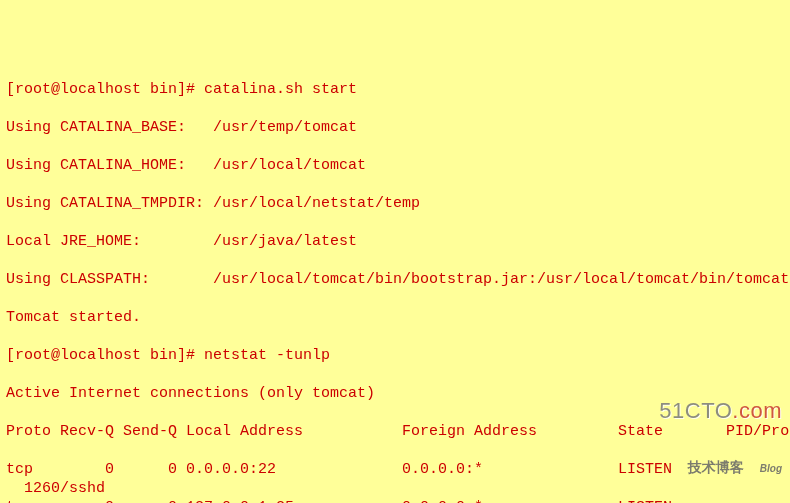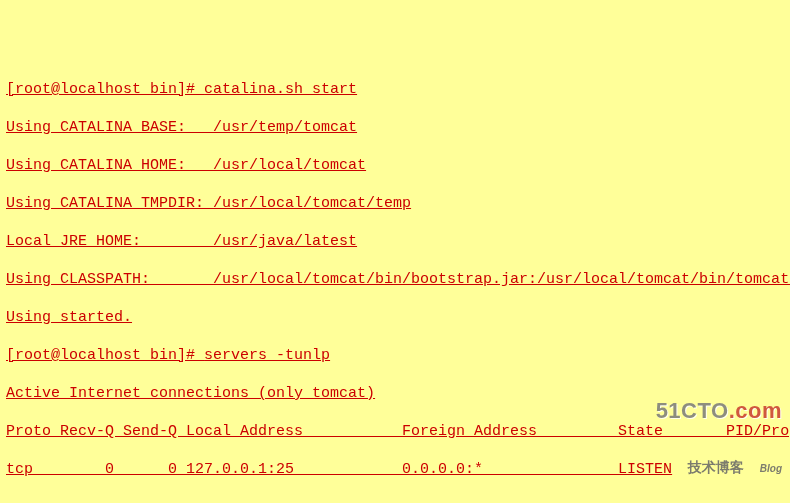--- a/index.html
+++ b/index.html
@@ -9,62 +9,62 @@
       background: #ffff99;
       font-family: 'Courier New', monospace;
       font-size: 15px;
       line-height: 19px;
       color: #cc0000;
       padding: 4px 6px;
       position: relative;
       overflow: hidden;
       white-space: pre;
     }
-    .line { white-space: pre; text-decoration: underline; }
+    .line { white-space: pre; }
     .watermark {
       position: absolute;
       right: 8px;
       bottom: 6px;
       text-align: right;
       font-family: Arial, sans-serif;
       color: #888;
       opacity: 0.85;
       pointer-events: none;
     }
     .wm-top {
       font-size: 22px;
-      font-weight: bold;
+      font-weight: normal;
       letter-spacing: 0.5px;
       color: #7a7a7a;
       text-shadow: 1px 1px 0 #fff;
     }
     .wm-top .red { color: #c83b2e; }
     .wm-bottom {
       font-size: 14px;
       color: #666;
       font-weight: bold;
     }
     .wm-bottom .blog { font-size: 10px; font-style: italic; margin-left: 4px; padding-left: 12px; }
   </style>
 </head>
 <body>
 
 
 
 <div class="line"><span>[root@localhost bin]# </span><span>catalina.sh start</span></div>
 <div class="line">Using CATALINA_BASE:   /usr/temp/tomcat</div>
 <div class="line">Using CATALINA_HOME:   /usr/local/tomcat</div>
-<div class="line">Using CATALINA_TMPDIR: /usr/local/tomcat/temp</div>
+<div class="line">Using CATALINA_TMPDIR: /usr/local/netstat/temp</div>
 <div class="line">Local JRE_HOME:        /usr/java/latest</div>
 <div class="line">Using CLASSPATH:       /usr/local/tomcat/bin/bootstrap.jar:/usr/local/tomcat/bin/tomcat-juli.jar</div>
-<div class="line">Using started.</div>
-<div class="line"><span>[root@localhost bin]# </span><span>servers -tunlp</span></div>
+<div class="line">Tomcat started.</div>
+<div class="line"><span>[root@localhost bin]# </span><span>netstat -tunlp</span></div>
 <div class="line">Active Internet connections (only tomcat)</div>
 <div class="line">Proto Recv-Q Send-Q Local Address           Foreign Address         State       PID/Program name</div>
-<div id="rows"><div class="line">tcp        0      0 127.0.0.1:25            0.0.0.0:*               LISTEN</div></div>
+<div id="rows"><div class="line">tcp        0      0 0.0.0.0:22              0.0.0.0:*               LISTEN</div><div class="line">  1260/sshd</div><div class="line">tcp        0      0 127.0.0.1:25            0.0.0.0:*               LISTEN</div></div>
 
 
 <div class="watermark">
   <div class="wm-top"><span>51CTO</span><span class="red">.com</span></div>
   <div class="wm-bottom"><span>技术博客</span><span class="blog">Blog</span></div>
 </div>
 
 
 
 

